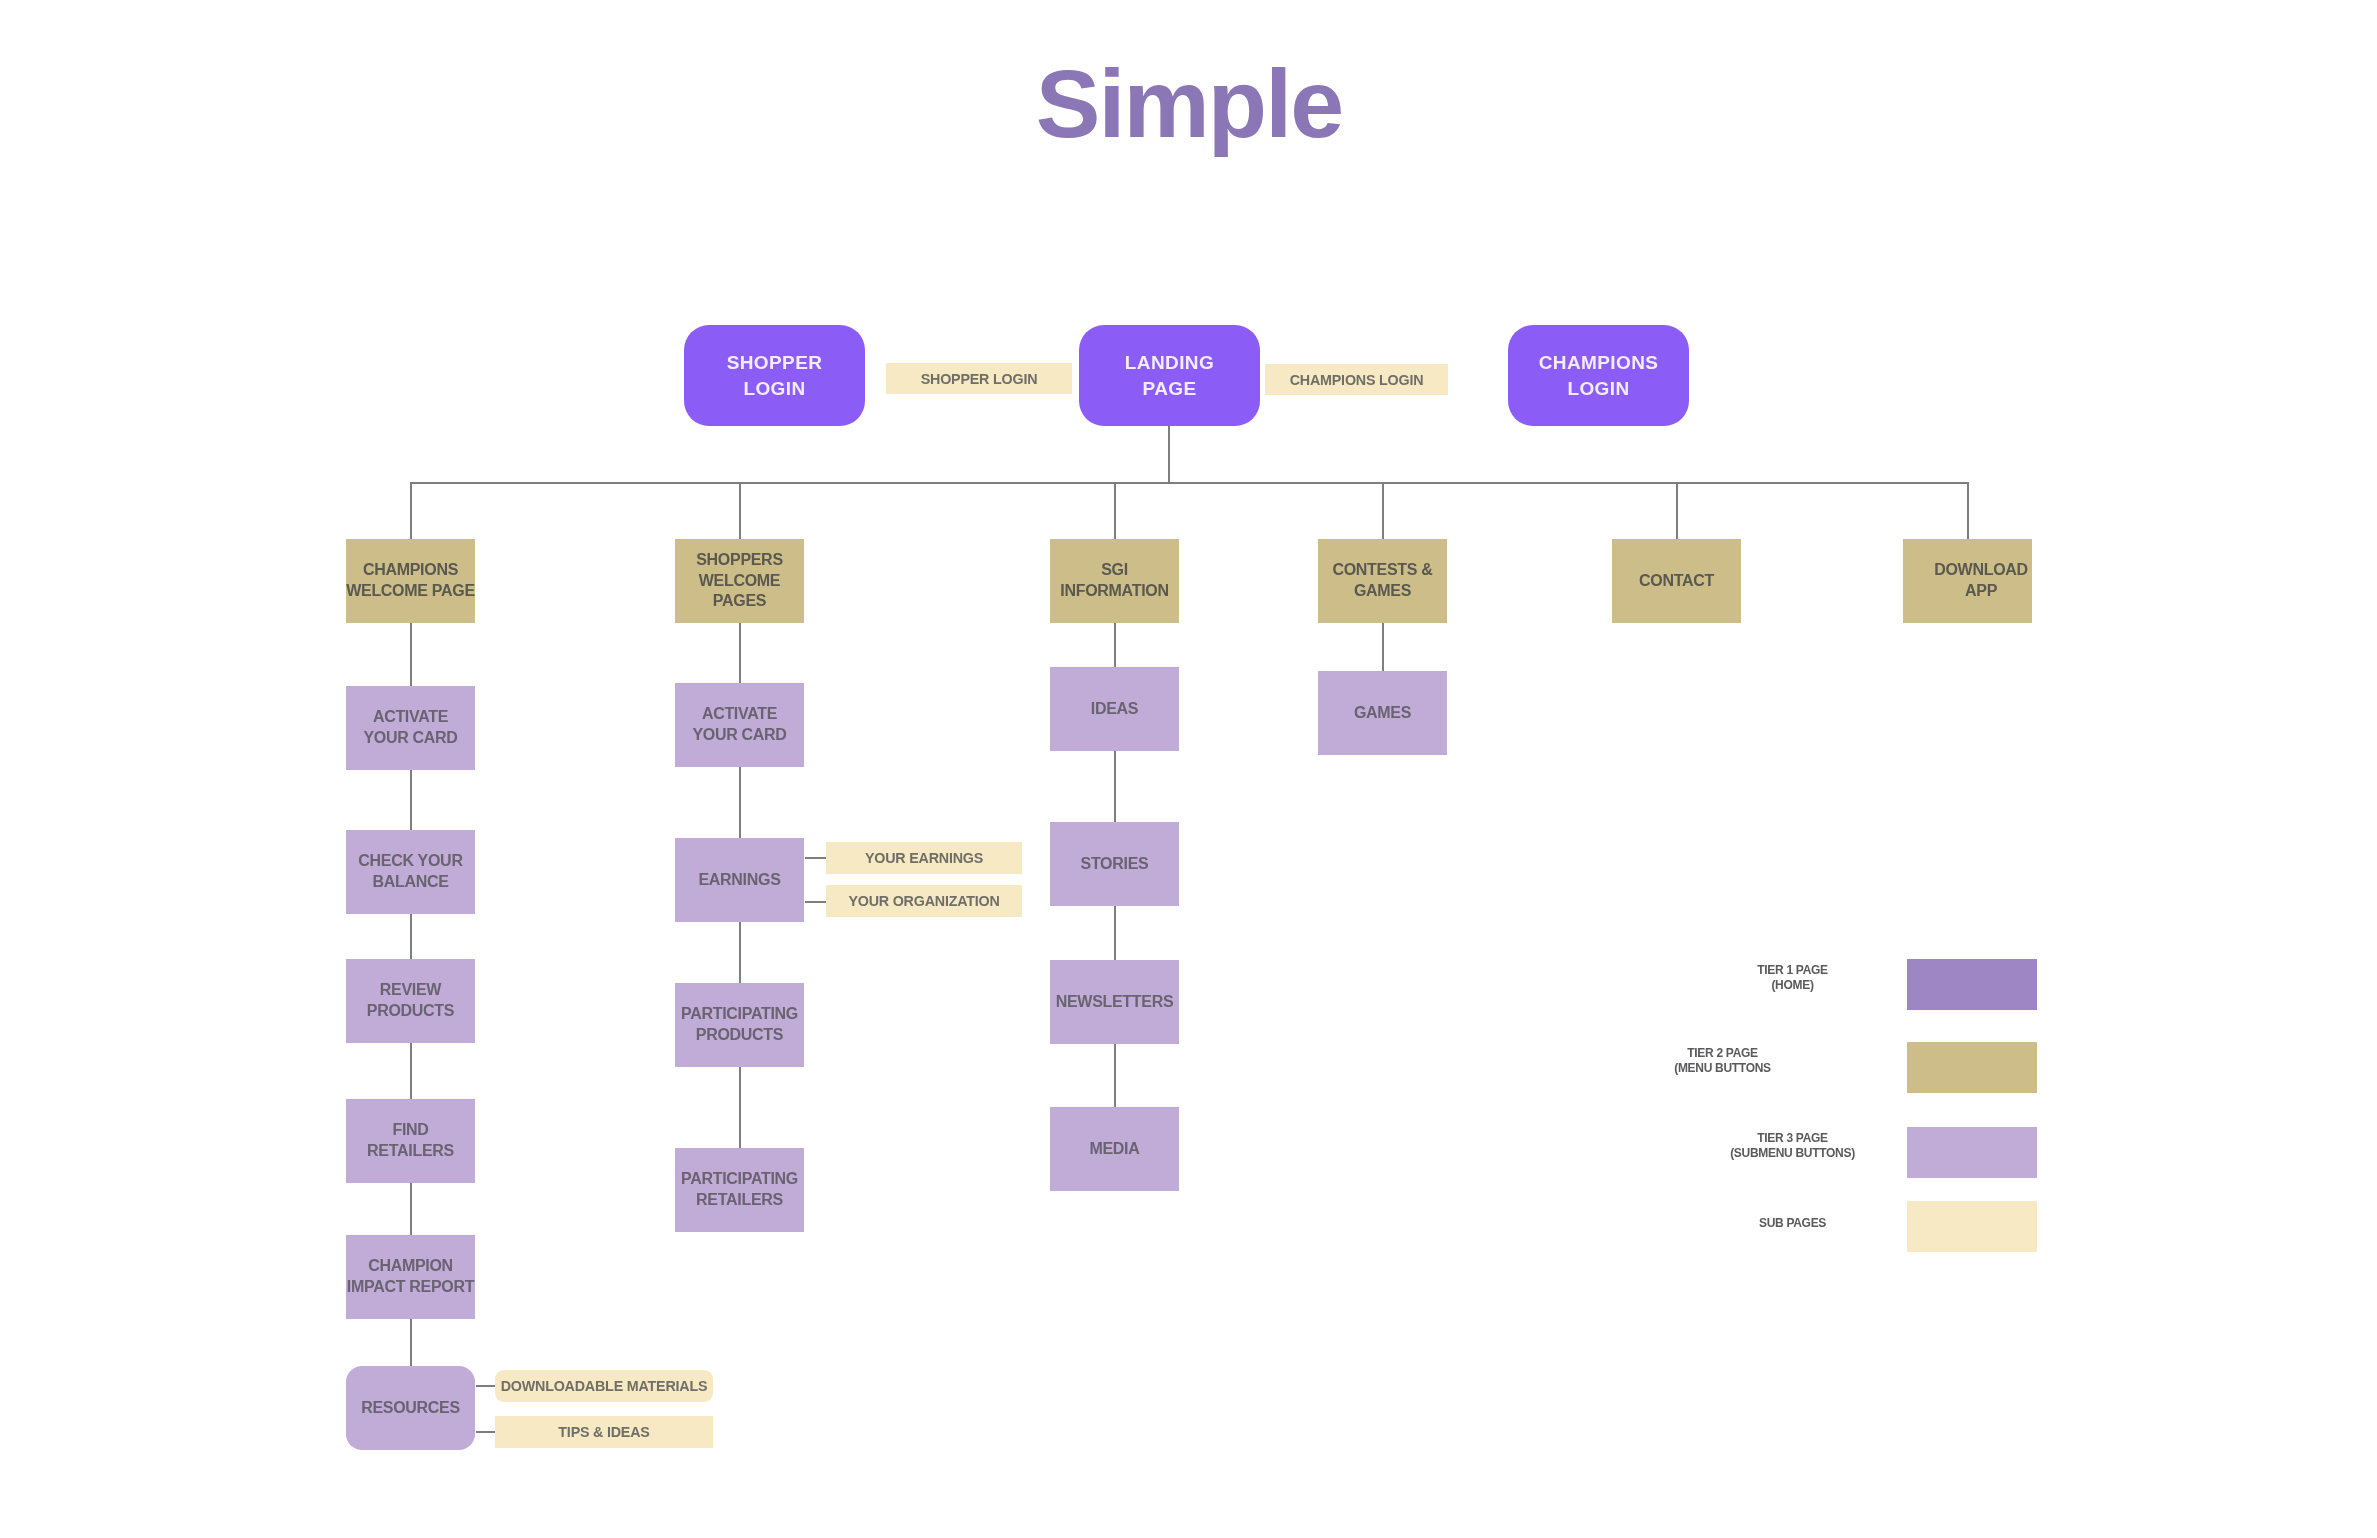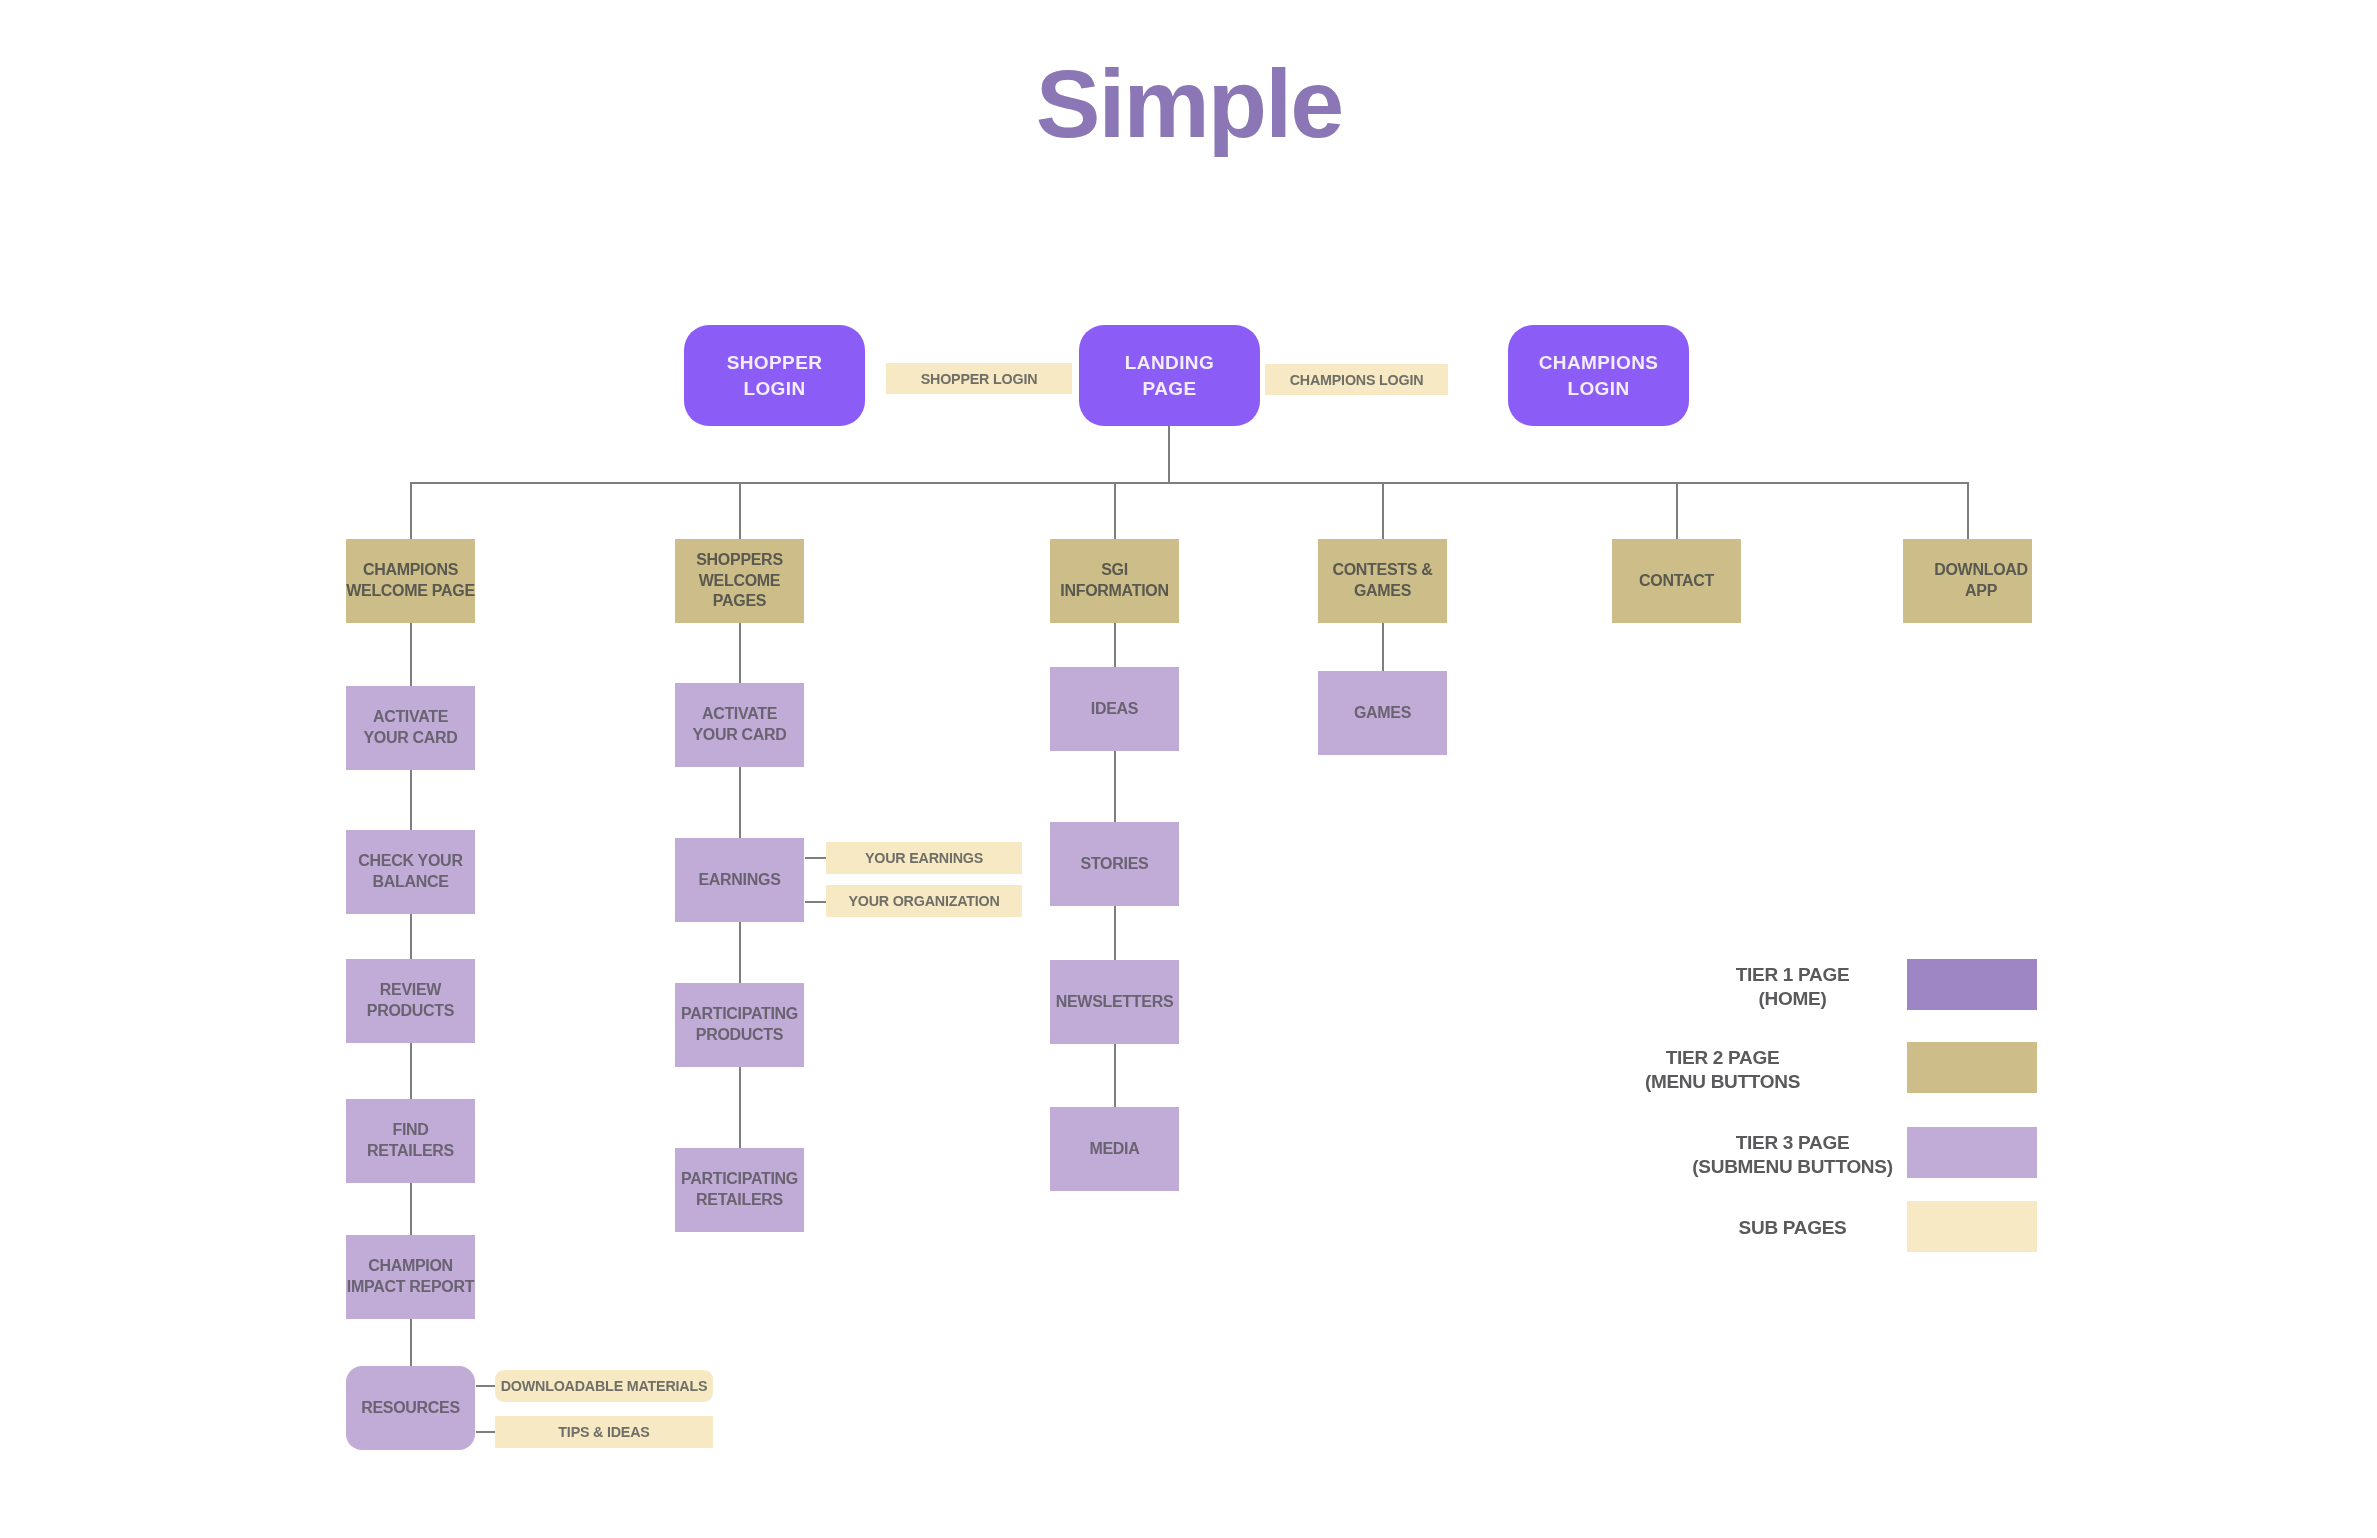--- a/index.html
+++ b/index.html
@@ -72,21 +72,21 @@
     letter-spacing:-0.2px;
     text-align:center;
     white-space:pre-line;
   }
   
   .legend-label{
     position:absolute;
     width:285px;
     text-align:center;
     font-weight:bold;
-    font-size:19px;
+    font-size:12px;
     line-height:1.28;
     color:#5a5a5c;
     white-space:pre-line;
     letter-spacing:-0.3px;
   }
   .swatch{position:absolute;width:130px;height:51px;}
   .swatch.s1{background:#9e86c5;}
   .swatch.s2{background:#ccbd89;}
   .swatch.s3{background:#c1abd7;}
   .swatch.s4{background:#f6e9c3;}

